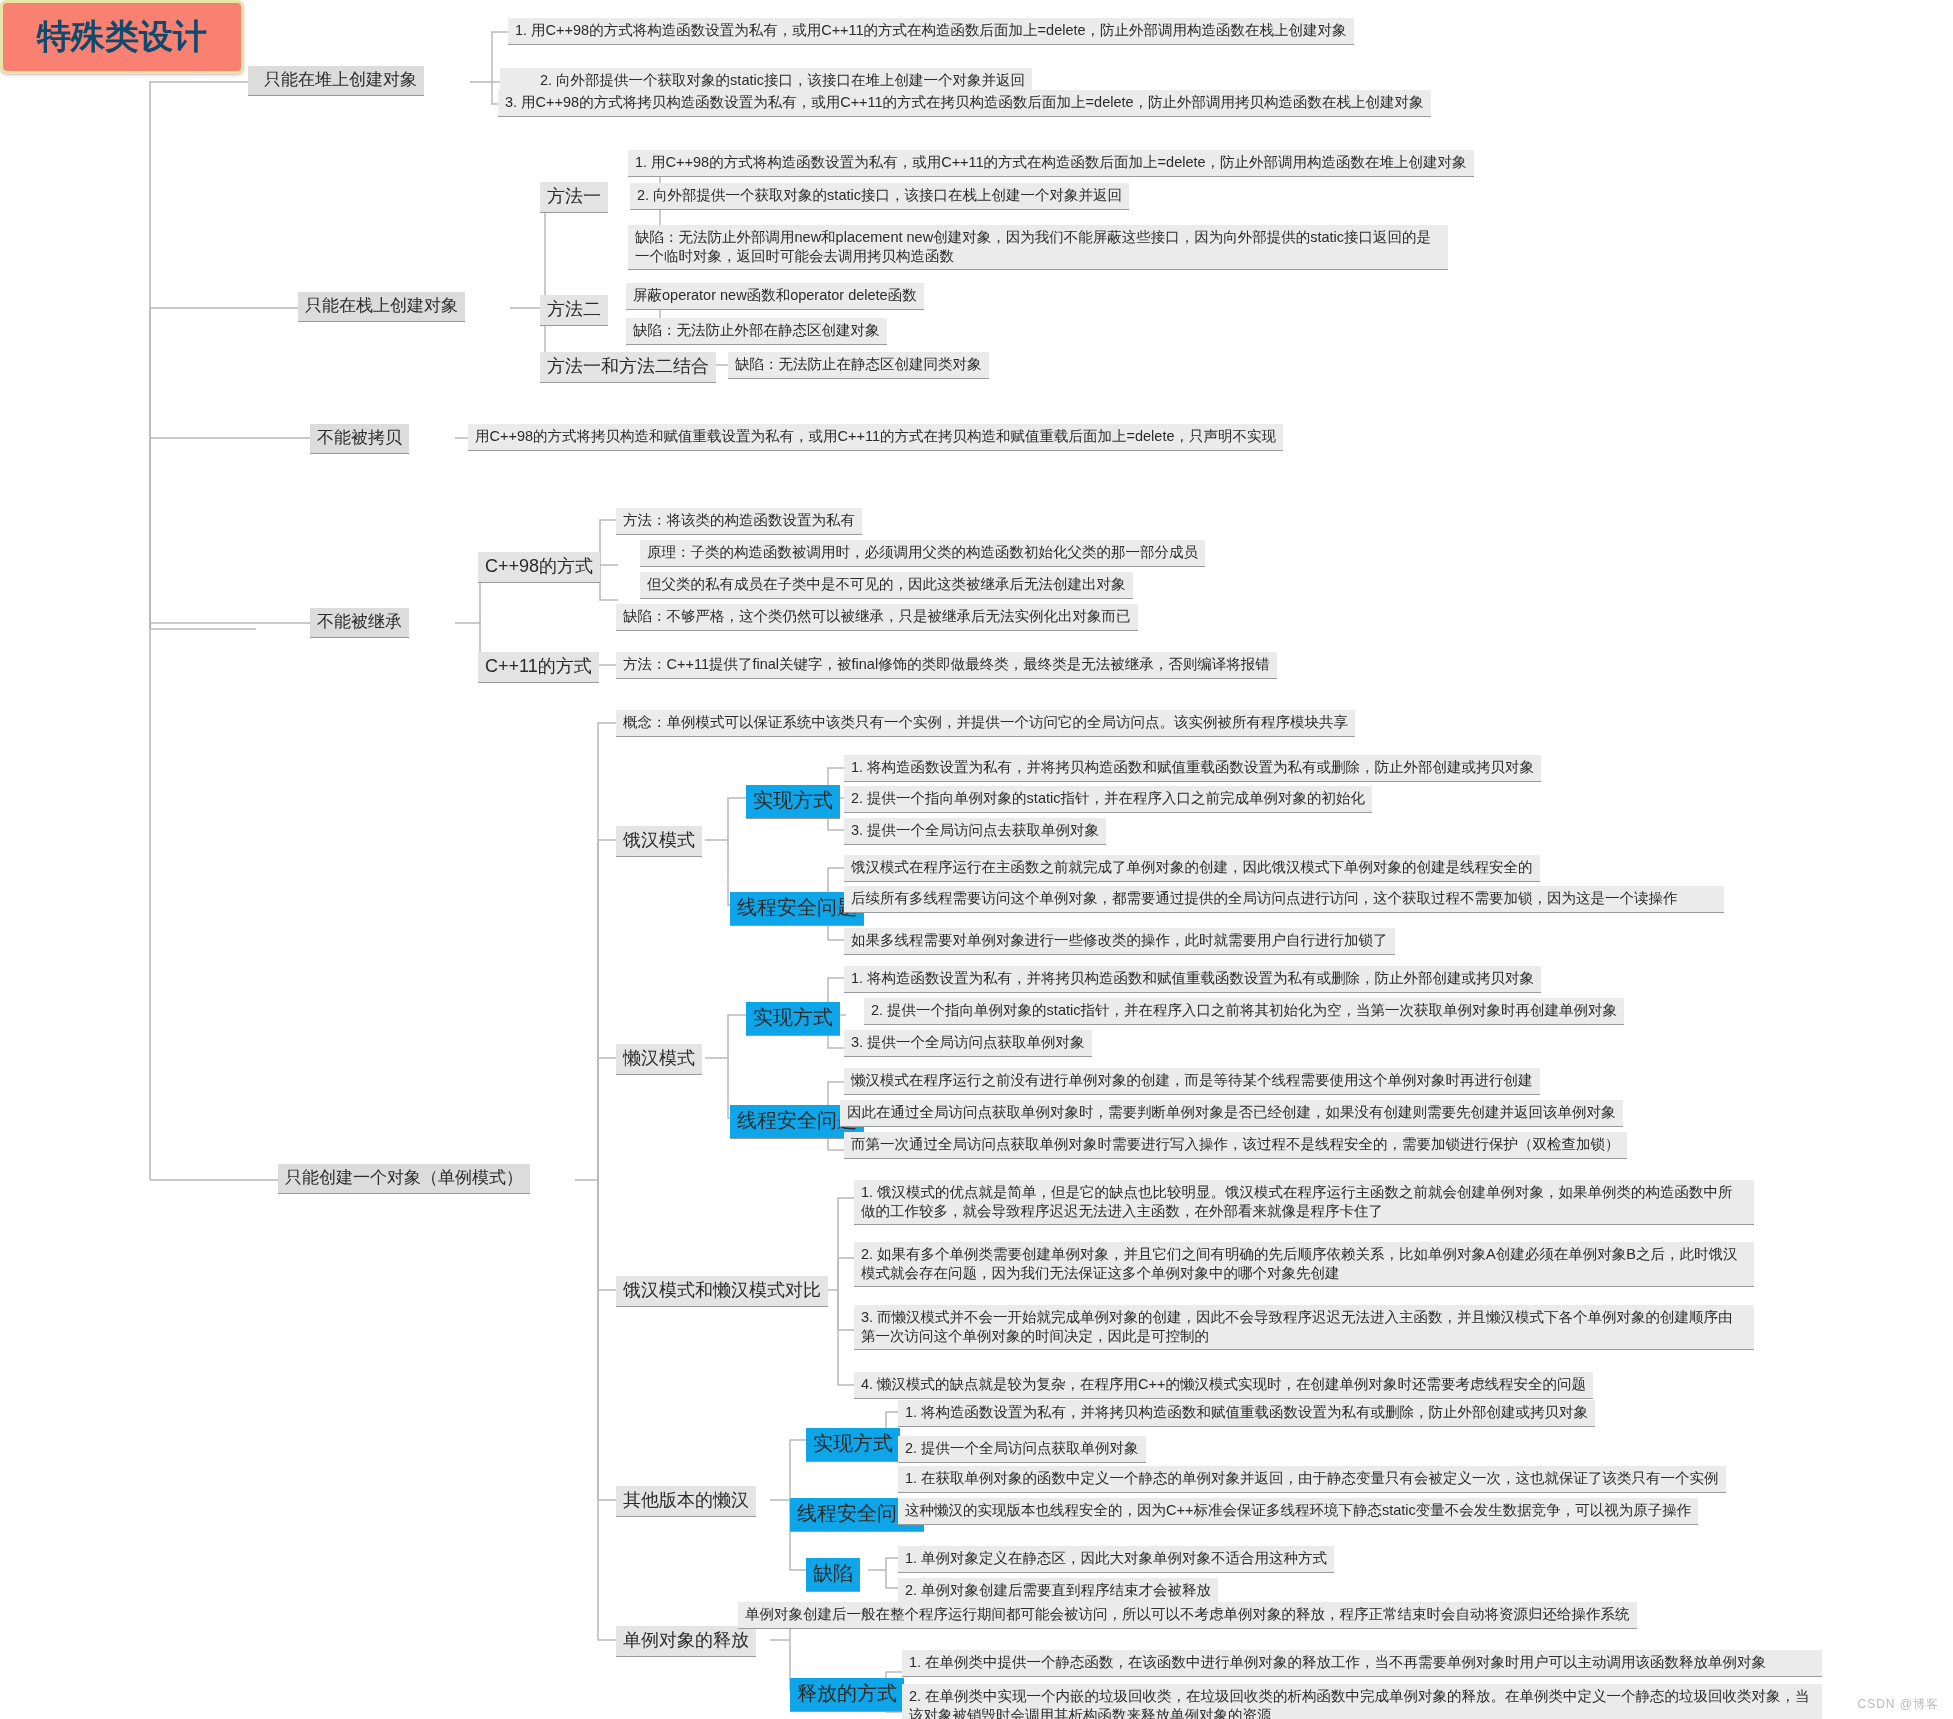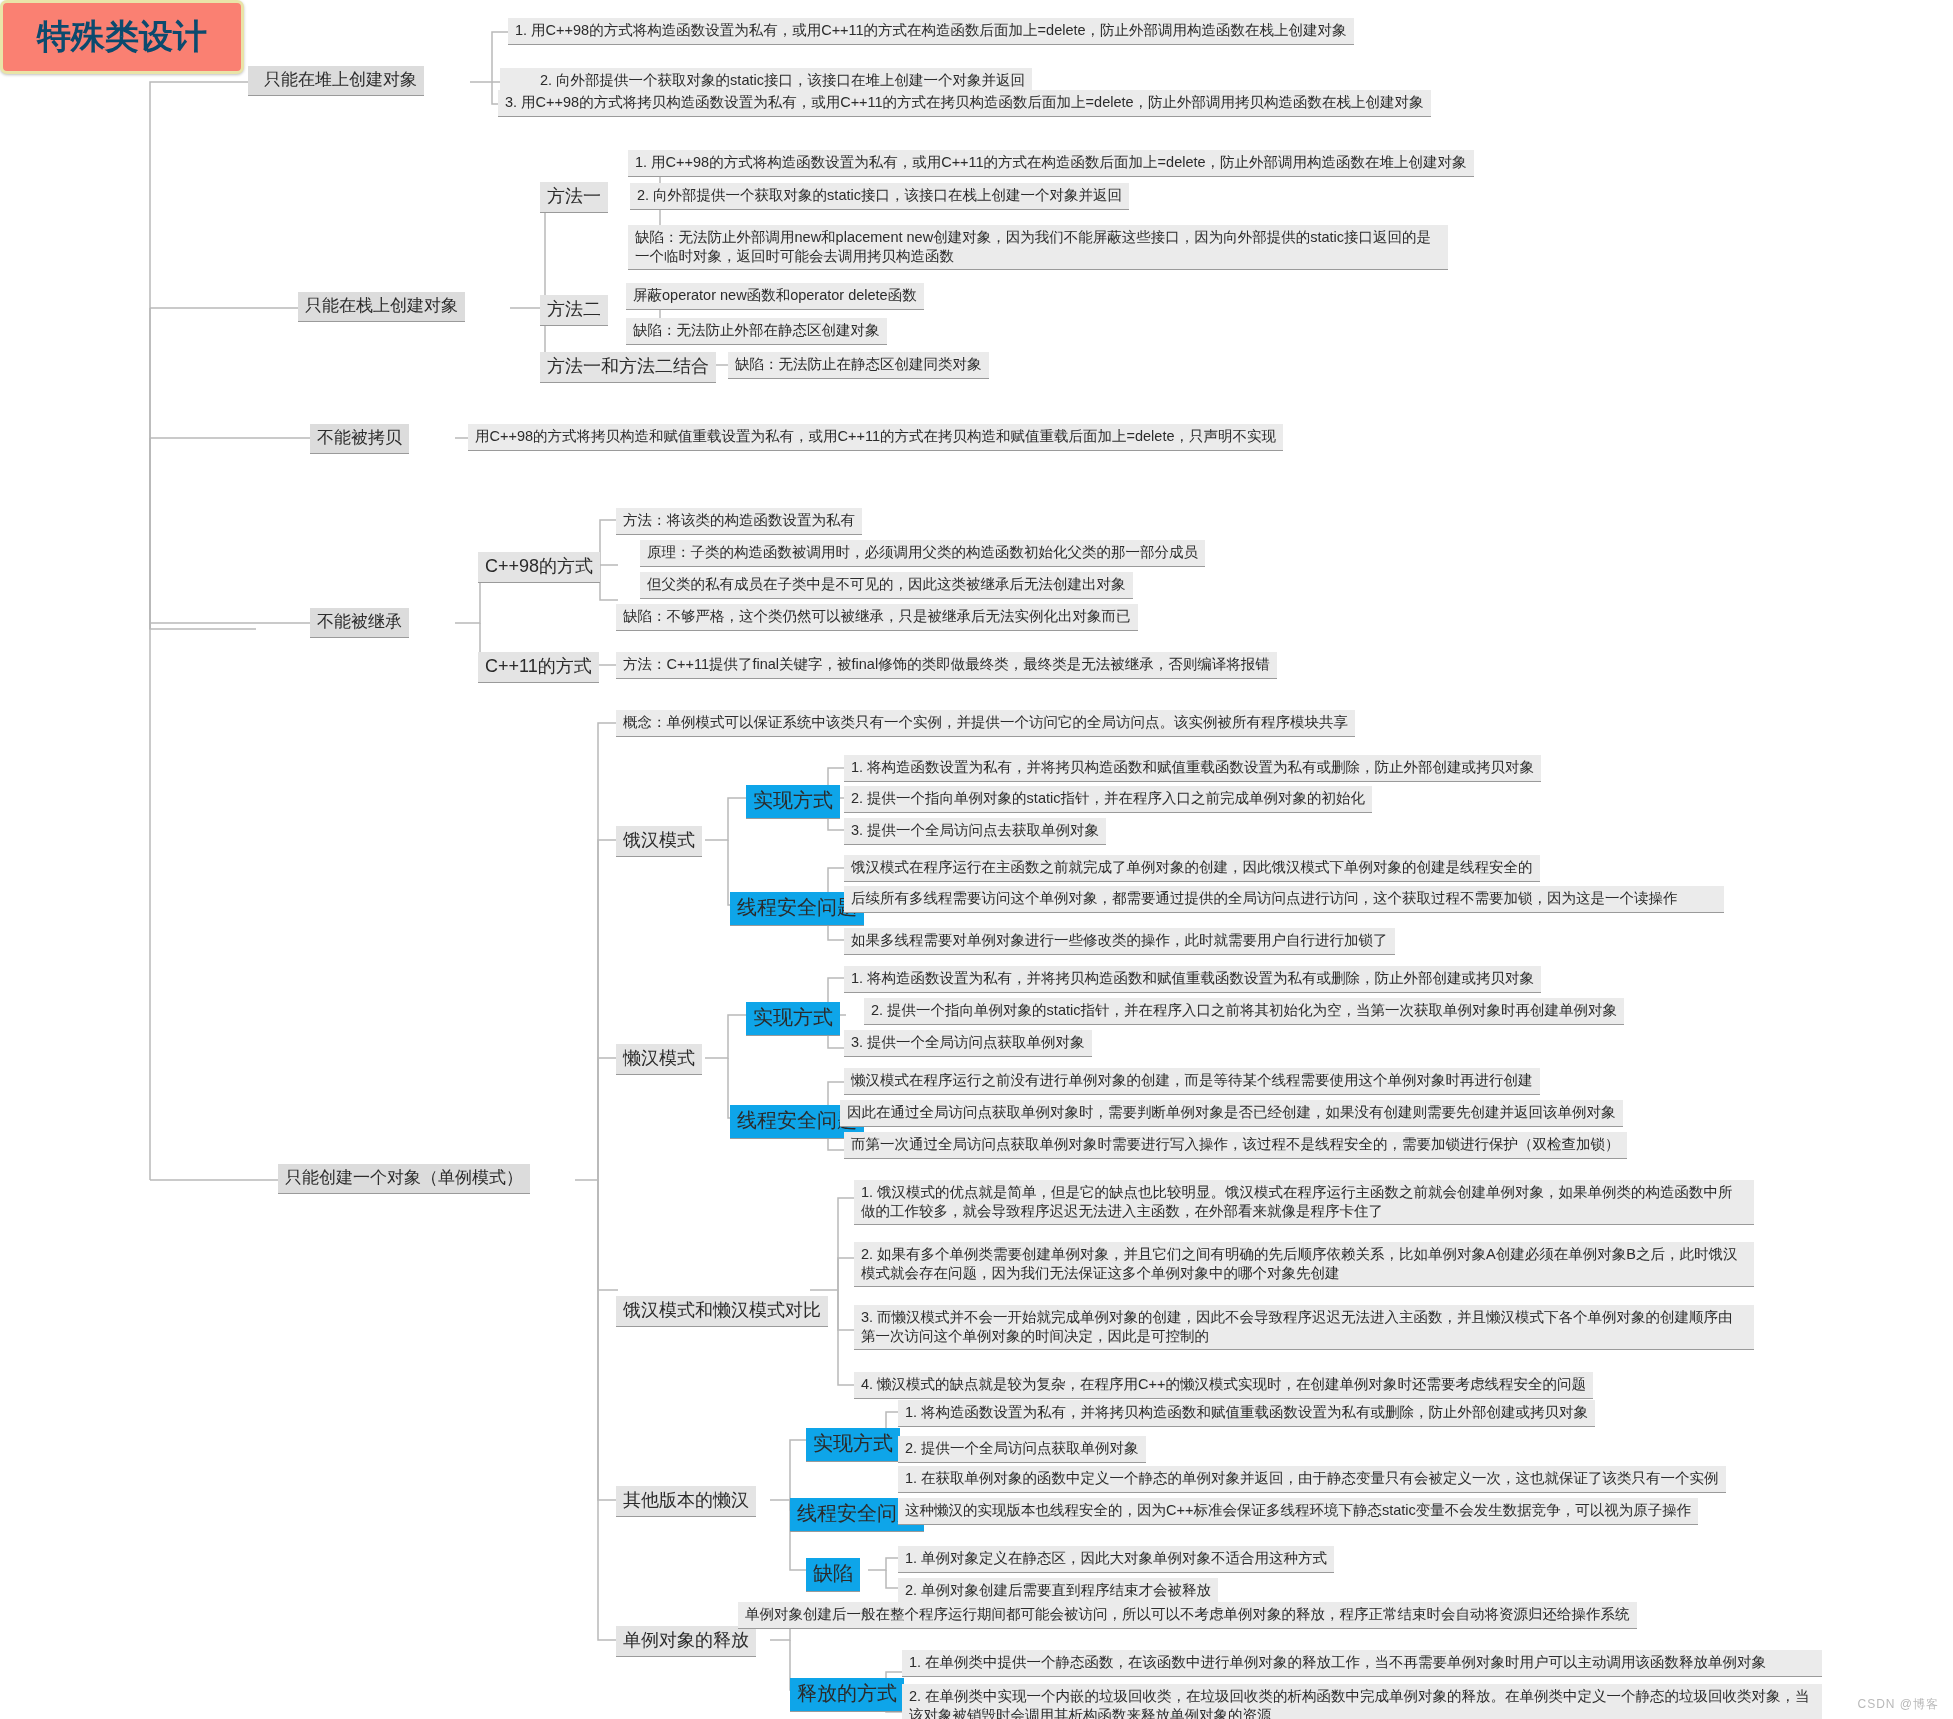--- a/index.html
+++ b/index.html
@@ -165,21 +165,21 @@
   <div class="node l2" style="left:616px;top:1044px;">懒汉模式</div>
   <div class="node l3" style="left:746px;top:1002px;">实现方式</div>
   <div class="node leaf" style="left:844px;top:966px;">1. 将构造函数设置为私有，并将拷贝构造函数和赋值重载函数设置为私有或删除，防止外部创建或拷贝对象</div>
   <div class="node leaf" style="left:864px;top:998px;">2. 提供一个指向单例对象的static指针，并在程序入口之前将其初始化为空，当第一次获取单例对象时再创建单例对象</div>
   <div class="node leaf" style="left:844px;top:1030px;">3. 提供一个全局访问点获取单例对象</div>
   <div class="node l3" style="left:730px;top:1105px;">线程安全问题</div>
   <div class="node leaf" style="left:844px;top:1068px;">懒汉模式在程序运行之前没有进行单例对象的创建，而是等待某个线程需要使用这个单例对象时再进行创建</div>
   <div class="node leaf" style="left:820px;top:1100px;margin-left:20px;">因此在通过全局访问点获取单例对象时，需要判断单例对象是否已经创建，如果没有创建则需要先创建并返回该单例对象</div>
   <div class="node leaf" style="left:844px;top:1132px;">而第一次通过全局访问点获取单例对象时需要进行写入操作，该过程不是线程安全的，需要加锁进行保护（双检查加锁）</div>
 
-  <div class="node l2" style="left:616px;top:1276px;margin-top:20px;">饿汉模式和懒汉模式对比</div>
+  <div class="node l2" style="left:616px;top:1276px;">饿汉模式和懒汉模式对比</div>
   <div class="node leaf wrap" style="left:854px;top:1180px;width:900px;">1. 饿汉模式的优点就是简单，但是它的缺点也比较明显。饿汉模式在程序运行主函数之前就会创建单例对象，如果单例类的构造函数中所做的工作较多，就会导致程序迟迟无法进入主函数，在外部看来就像是程序卡住了</div>
   <div class="node leaf wrap" style="left:854px;top:1242px;width:900px;">2. 如果有多个单例类需要创建单例对象，并且它们之间有明确的先后顺序依赖关系，比如单例对象A创建必须在单例对象B之后，此时饿汉模式就会存在问题，因为我们无法保证这多个单例对象中的哪个对象先创建</div>
   <div class="node leaf wrap" style="left:854px;top:1305px;width:900px;">3. 而懒汉模式并不会一开始就完成单例对象的创建，因此不会导致程序迟迟无法进入主函数，并且懒汉模式下各个单例对象的创建顺序由第一次访问这个单例对象的时间决定，因此是可控制的</div>
   <div class="node leaf" style="left:854px;top:1372px;">4. 懒汉模式的缺点就是较为复杂，在程序用C++的懒汉模式实现时，在创建单例对象时还需要考虑线程安全的问题</div>
 
   <div class="node l2" style="left:616px;top:1486px;">其他版本的懒汉</div>
   <div class="node l3" style="left:806px;top:1428px;">实现方式</div>
   <div class="node leaf" style="left:898px;top:1400px;">1. 将构造函数设置为私有，并将拷贝构造函数和赋值重载函数设置为私有或删除，防止外部创建或拷贝对象</div>
   <div class="node leaf" style="left:898px;top:1436px;">2. 提供一个全局访问点获取单例对象</div>
   <div class="node l3" style="left:790px;top:1498px;">线程安全问题</div>

